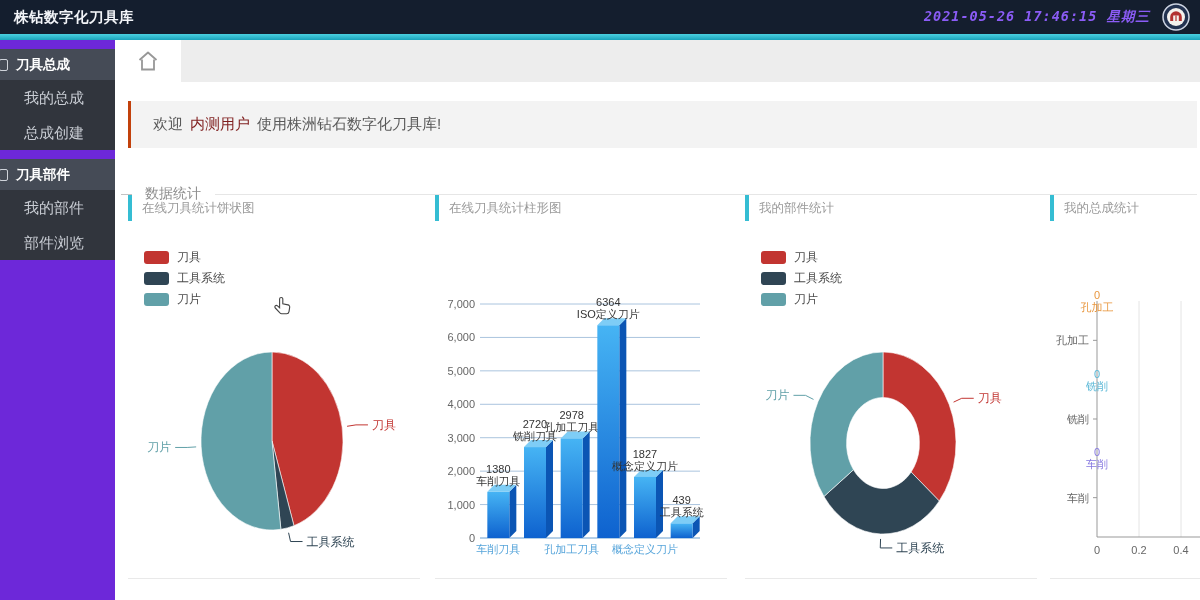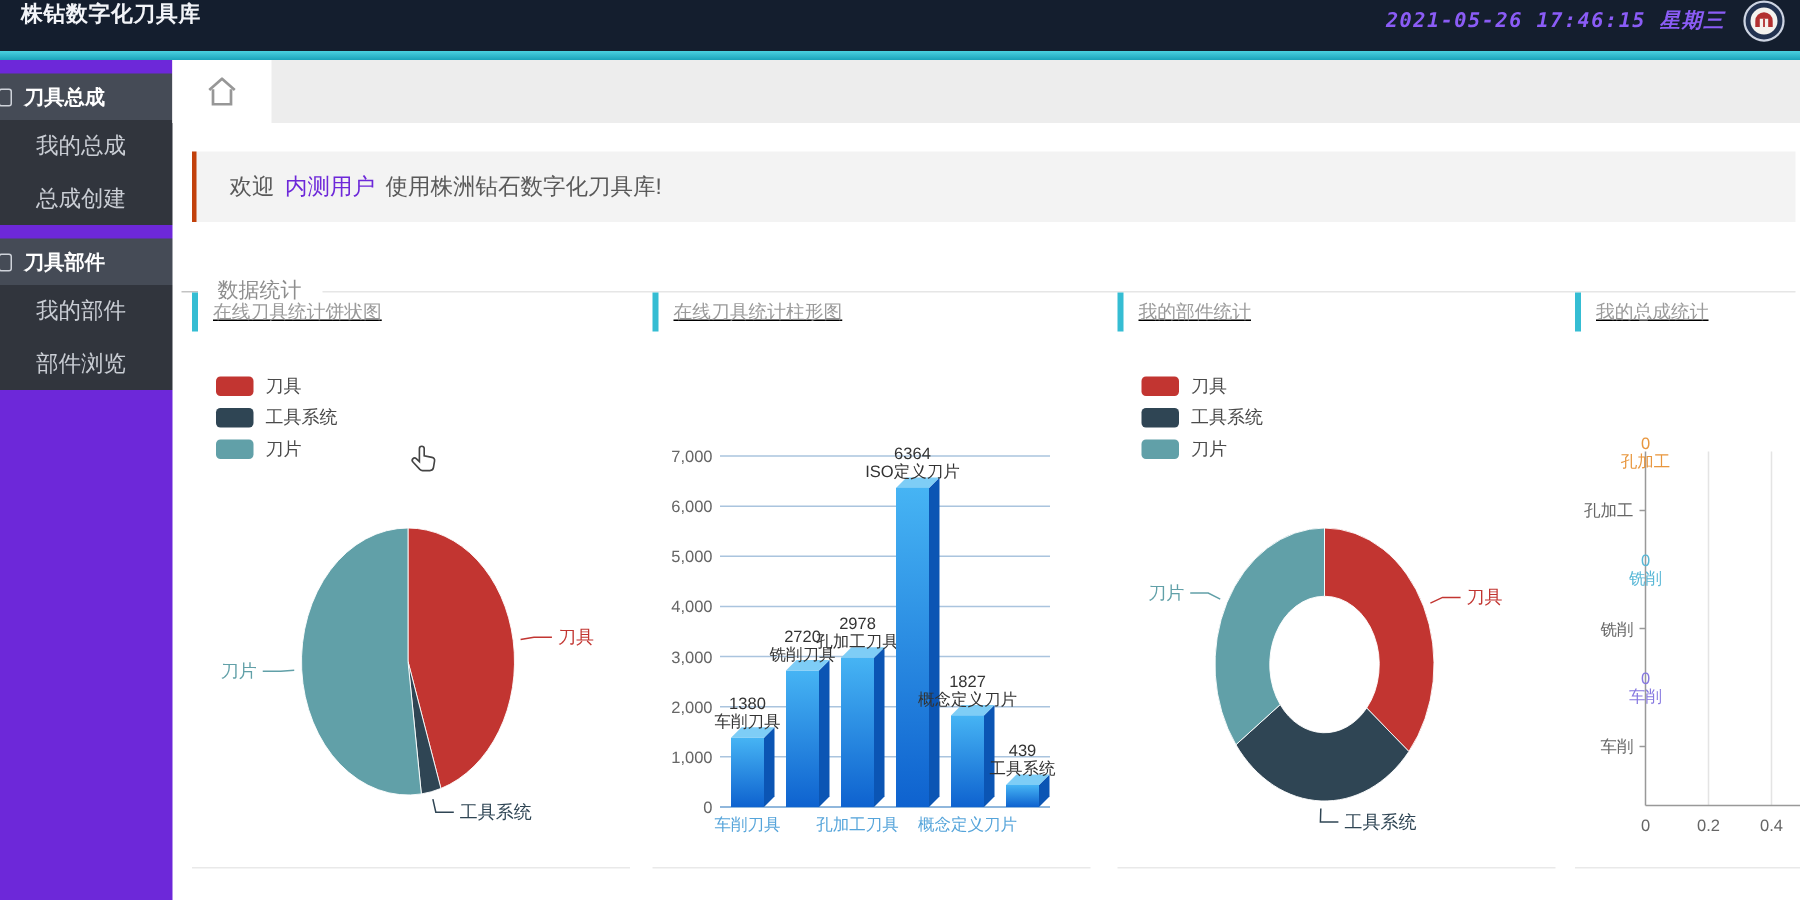--- a/index.html
+++ b/index.html
@@ -2,21 +2,21 @@
 <html><head>
 <meta charset="utf-8">
 <style>
   *{margin:0;padding:0;box-sizing:border-box;}
   html,body{width:1200px;height:600px;overflow:hidden;background:#fff;
     font-family:"Liberation Sans",sans-serif;}
   .app{position:relative;width:1200px;height:600px;}
 
   
   .topbar{position:absolute;left:0;top:0;width:1200px;height:34px;background:#141e2e;
-    display:flex;align-items:flex-start;justify-content:space-between;padding:0 10px 0 14px;}
+    display:flex;align-items:center;justify-content:space-between;padding:0 10px 0 14px;}
   .app-title{color:#f2f4f8;font-size:14.5px;font-weight:bold;letter-spacing:.5px;}
   .topbar-right{display:flex;align-items:center;gap:12px;}
   .datetime{color:#8b5cf6;font-size:13.5px;font-style:italic;font-weight:bold;
     font-family:"DejaVu Sans Mono",monospace;letter-spacing:1px;}
   .logo{width:28px;height:28px;}
 
   
   .accent{position:absolute;left:0;top:34px;width:1200px;height:6px;
     background:linear-gradient(#4ad0e0,#1ba3bb);}
 
@@ -34,31 +34,31 @@
 
   
   .main{position:absolute;left:115px;top:40px;width:1085px;height:560px;background:#fff;}
   .tabbar{position:absolute;left:0;top:0;width:1085px;height:42px;background:#ededed;}
   .tab-home{position:absolute;left:0;top:0;width:66px;height:42px;background:#fff;
     display:flex;align-items:center;justify-content:center;cursor:pointer;}
 
   .welcome{position:absolute;left:13px;top:61px;width:1069px;height:47px;background:#f3f3f3;
     border-left:3px solid #c2410c;display:flex;align-items:center;padding-left:22px;
     font-size:15px;color:#595959;}
-  .welcome .user{color:#6d28d9;margin:17px 7px;}
+  .welcome .user{color:#7f1d1d;margin:17px 7px;}
 
   .section-row{position:absolute;left:6px;top:116px;width:1076px;height:18px;
     display:flex;align-items:center;margin-top:29px;}
   .section-row .dash{width:11px;height:1px;background:#c3c3c3;}
   .section-row .stitle{font-size:14px;color:#8e8e8e;margin-left:13px;}
   .section-row .line{flex:1;height:1px;background:#e6e6e6;margin-left:14px;}
 
   
   .panel{position:absolute;top:151px;width:292px;height:388px;border-bottom:1px solid #e9e9e9;}
-  .panel .ptitle{position:absolute;left:0;top:4px;display:flex;align-items:center;text-decoration:underline;}
+  .panel .ptitle{position:absolute;left:0;top:4px;display:flex;align-items:center;}
   .panel .tbar{width:4px;height:26px;background:#35bdd3;}
   .panel .ptext{font-size:12.5px;color:#9a9a9a;padding-left:10px;}
   .legend{position:absolute;left:16px;top:56px;}
   .legend-item{display:flex;align-items:center;height:21px;cursor:pointer;}
   .legend-item .sw{width:25px;height:13px;border-radius:3px;margin-right:8px;}
   .legend-item .lt{font-size:12px;color:#4a4a4a;}
   .chart-svg{position:absolute;left:0;top:0;}
   svg text{font-family:"Liberation Sans",sans-serif;}
 
   .cursor{position:absolute;left:158px;top:256px;width:20px;height:22px;pointer-events:none;}

